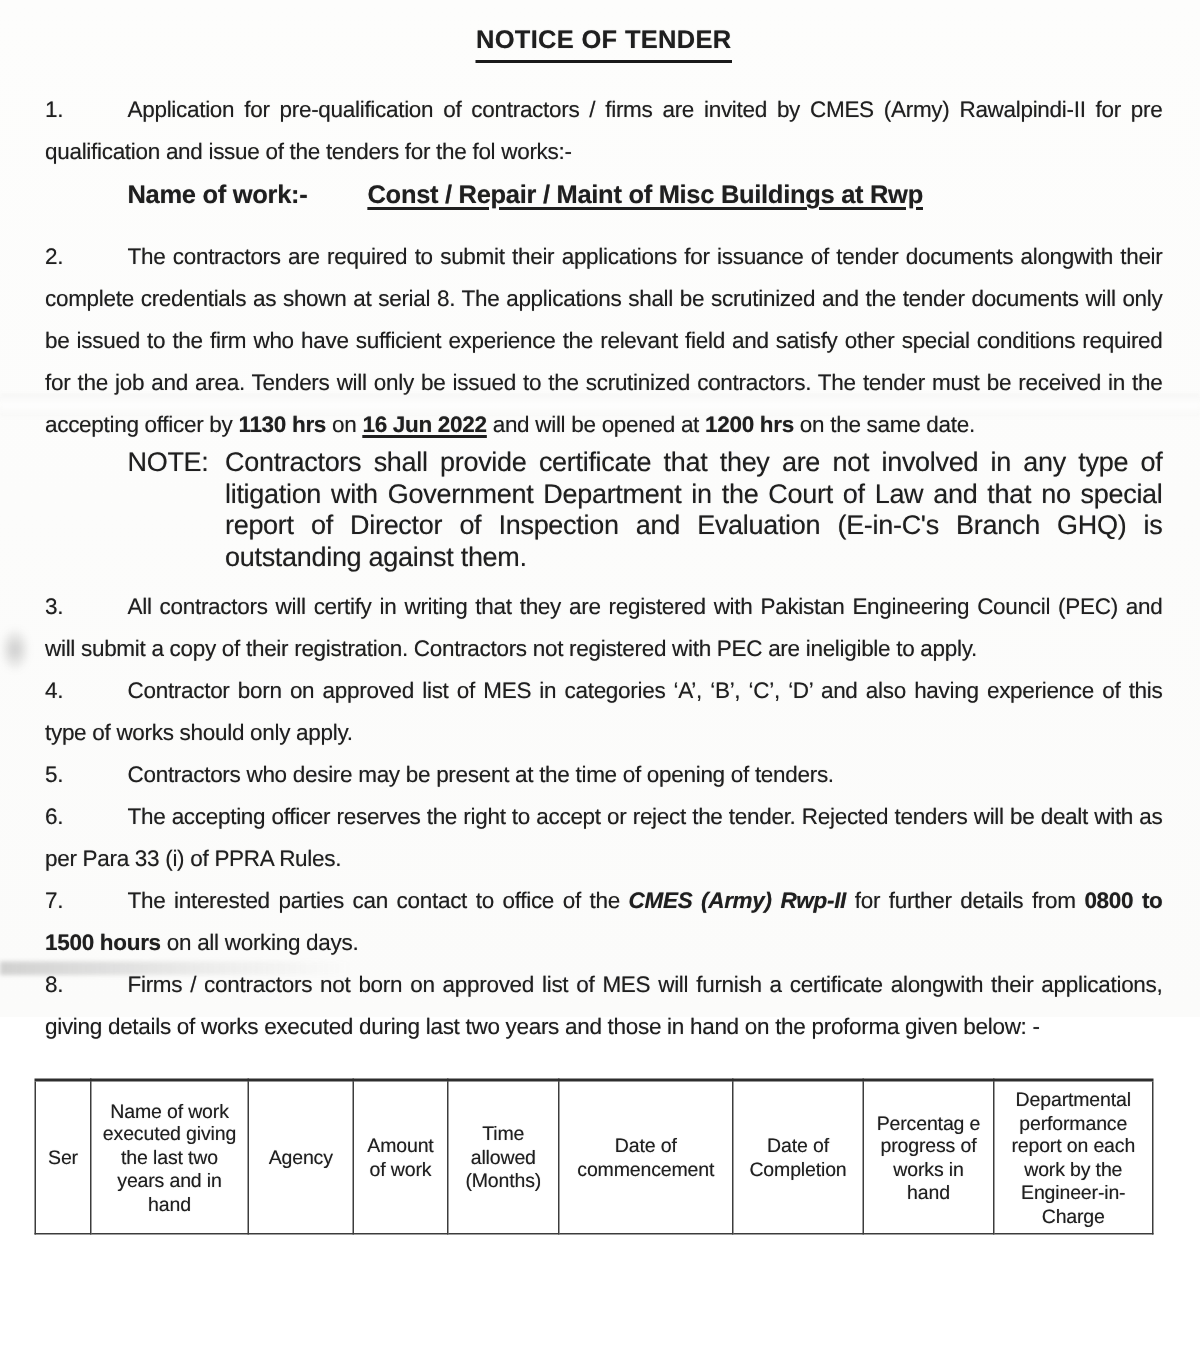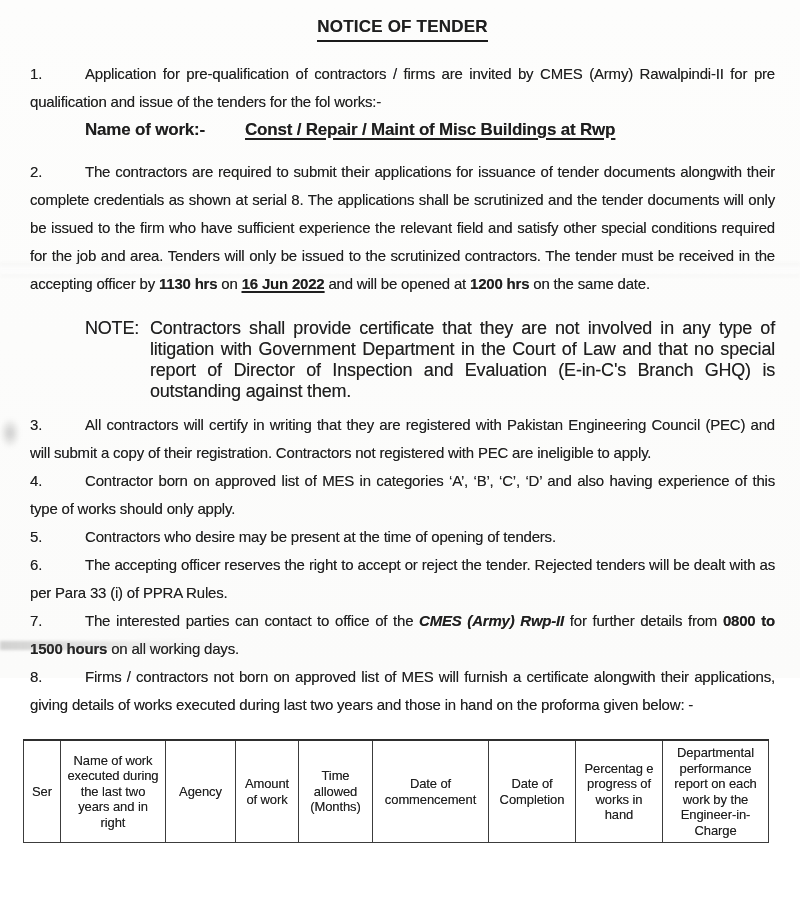--- a/index.html
+++ b/index.html
@@ -26,21 +26,21 @@
     border-bottom:2px solid #1b1b1b;
     padding-bottom:2px;
   }
   p.para{
     margin:0;
     font-size:15px;
     letter-spacing:-0.2px;
     line-height:28px;
     text-align:justify;
   }
-  p.para.mb20{margin-bottom:20px;}
+  p.para.mb20{}
   .num{display:inline-block;width:55px;}
   .work-line{
     margin:0 0 14px 55px;
     font-size:17px;letter-spacing:-0.2px;line-height:28px;
   }
   .work-label{display:inline-block;width:160px;font-weight:bold;}
   .work-value{
     font-weight:bold;
     text-decoration:underline;
     text-decoration-thickness:1.5px;
@@ -146,21 +146,21 @@
         <col style="width:63px">
           <col style="width:74px">
           <col style="width:116px">
         <col style="width:87px">
           <col style="width:87px">
           <col style="width:106px">
       </colgroup>
       <thead>
         <tr>
           <th>Ser</th>
-          <th>Name of work executed during the last two years and in right</th>
+          <th>Name of work executed giving the last two years and in hand</th>
           <th>Agency</th>
           <th>Amount of work</th>
           <th>Time allowed (Months)</th>
           <th>Date of commencement</th>
           <th>Date of Completion</th>
           <th>Percentag e progress of works in hand</th>
           <th>Departmental performance report on each work by the Engineer-in-Charge</th>
         </tr>
       </thead>
     </table>

